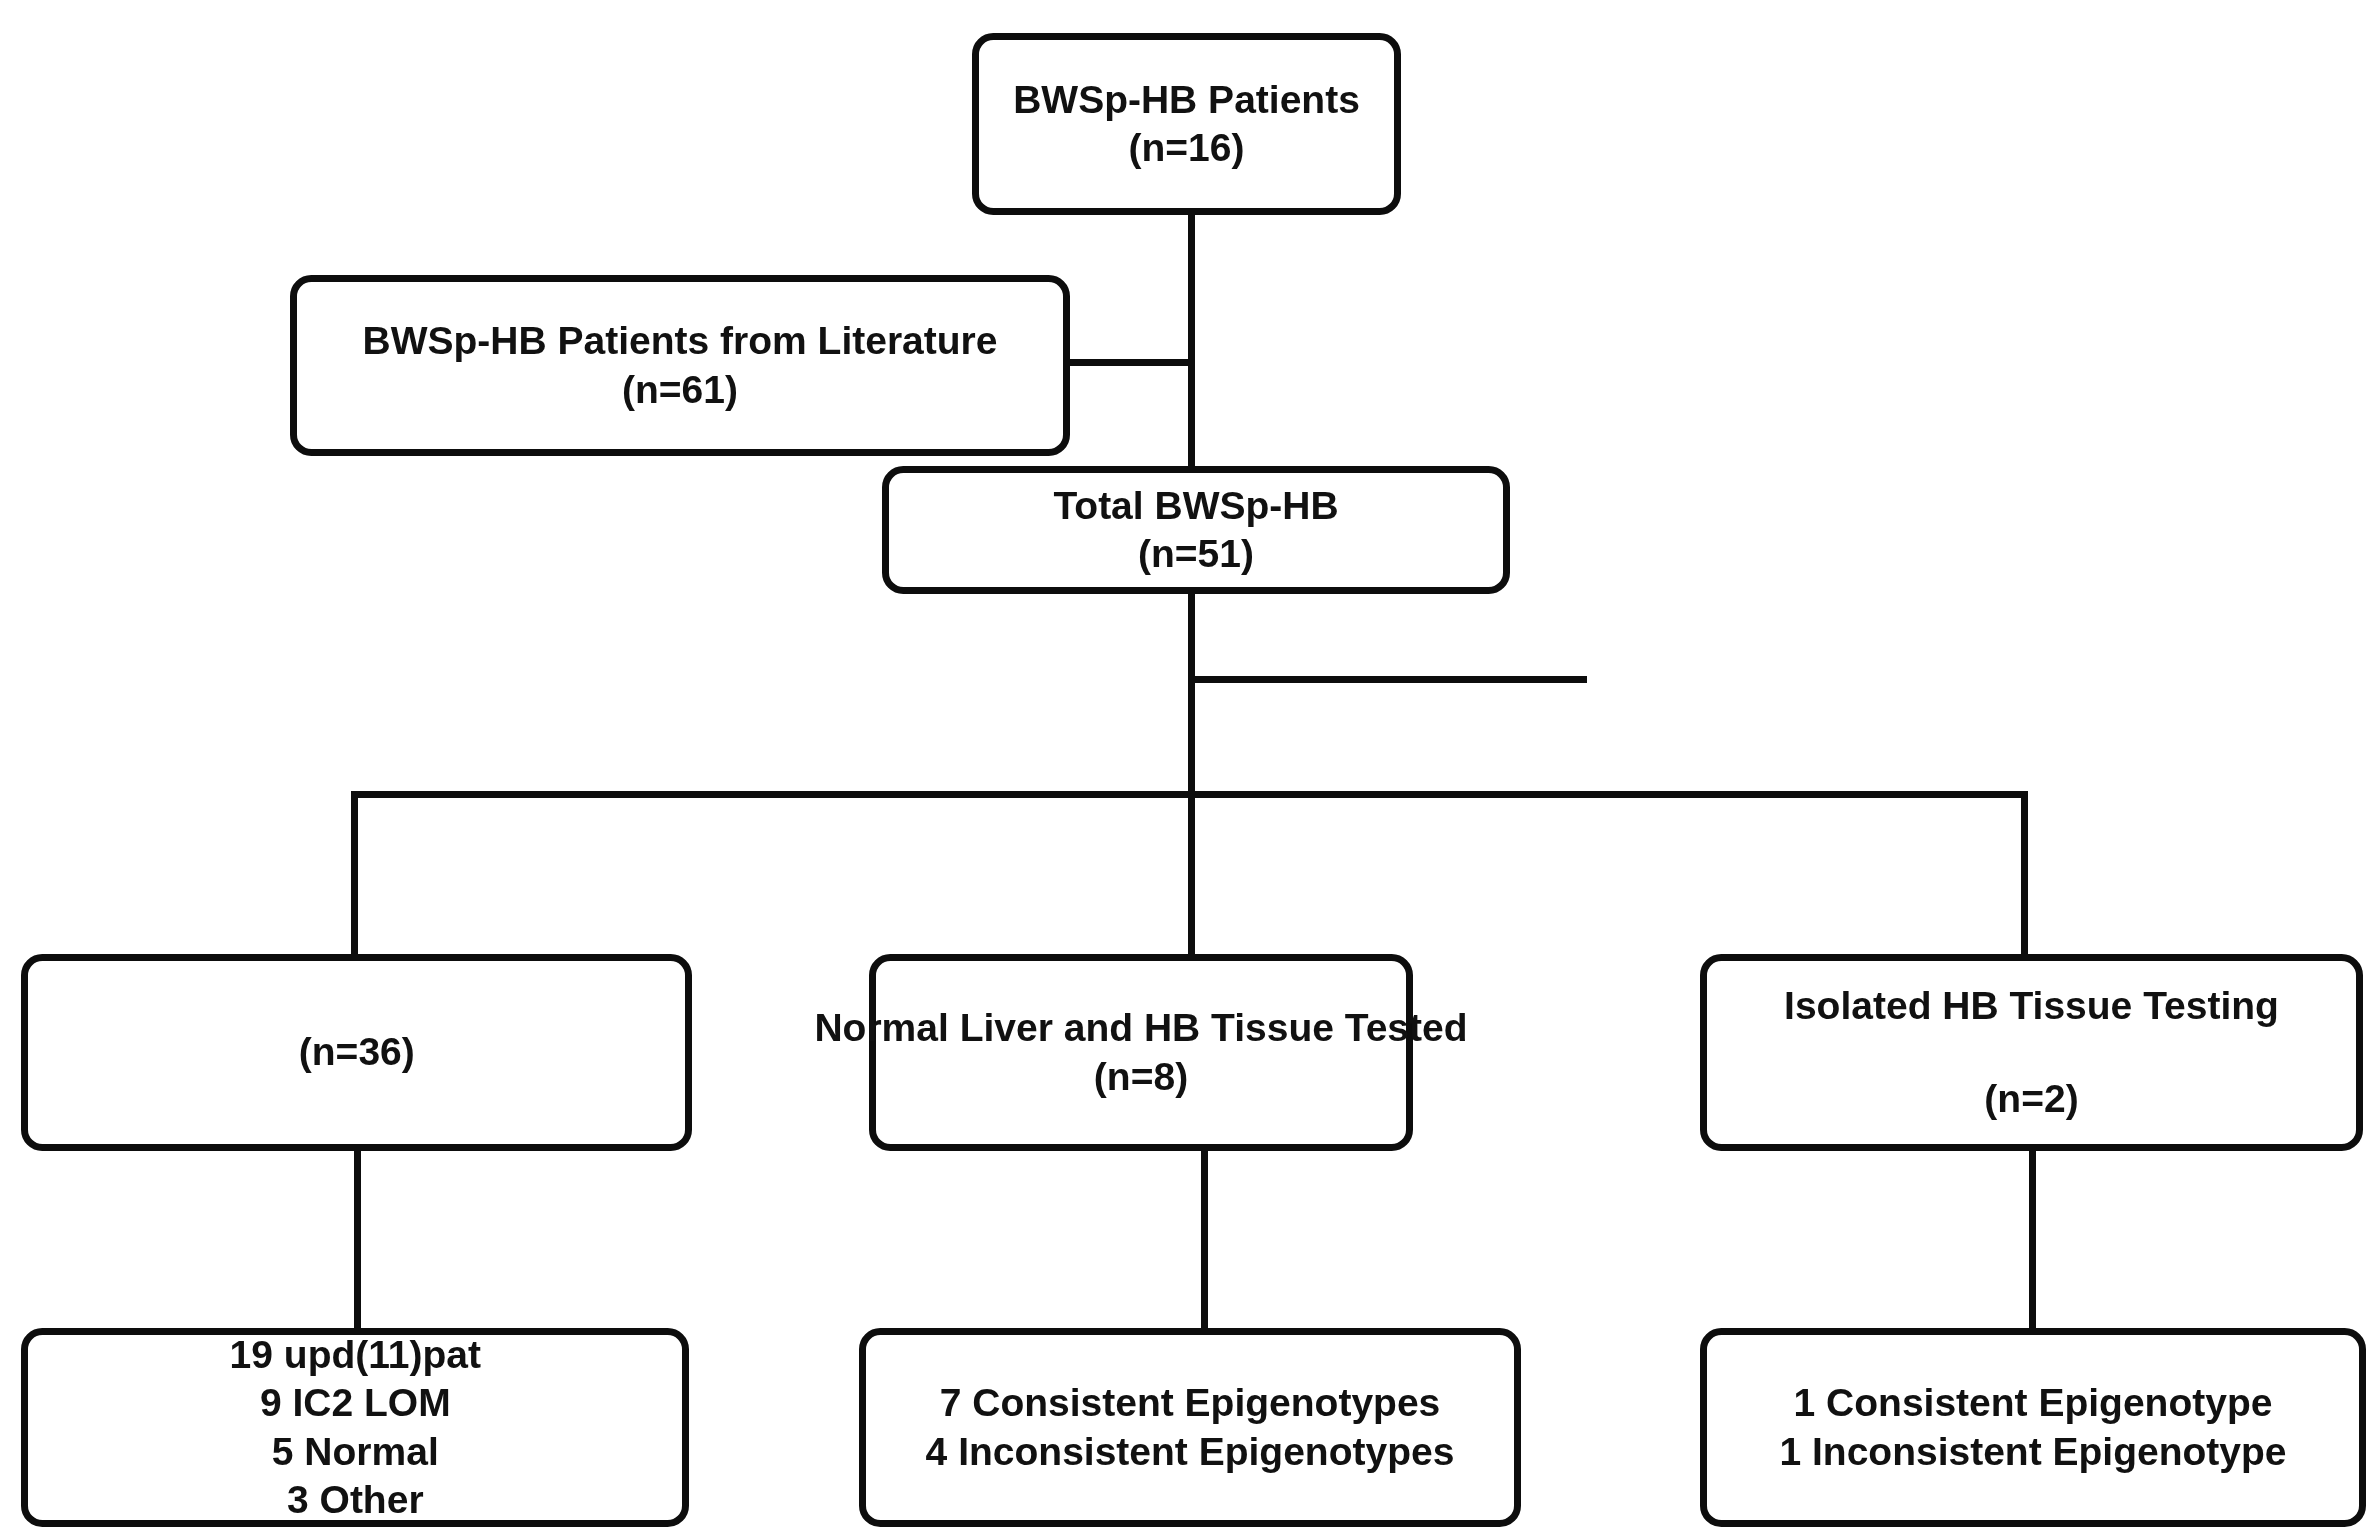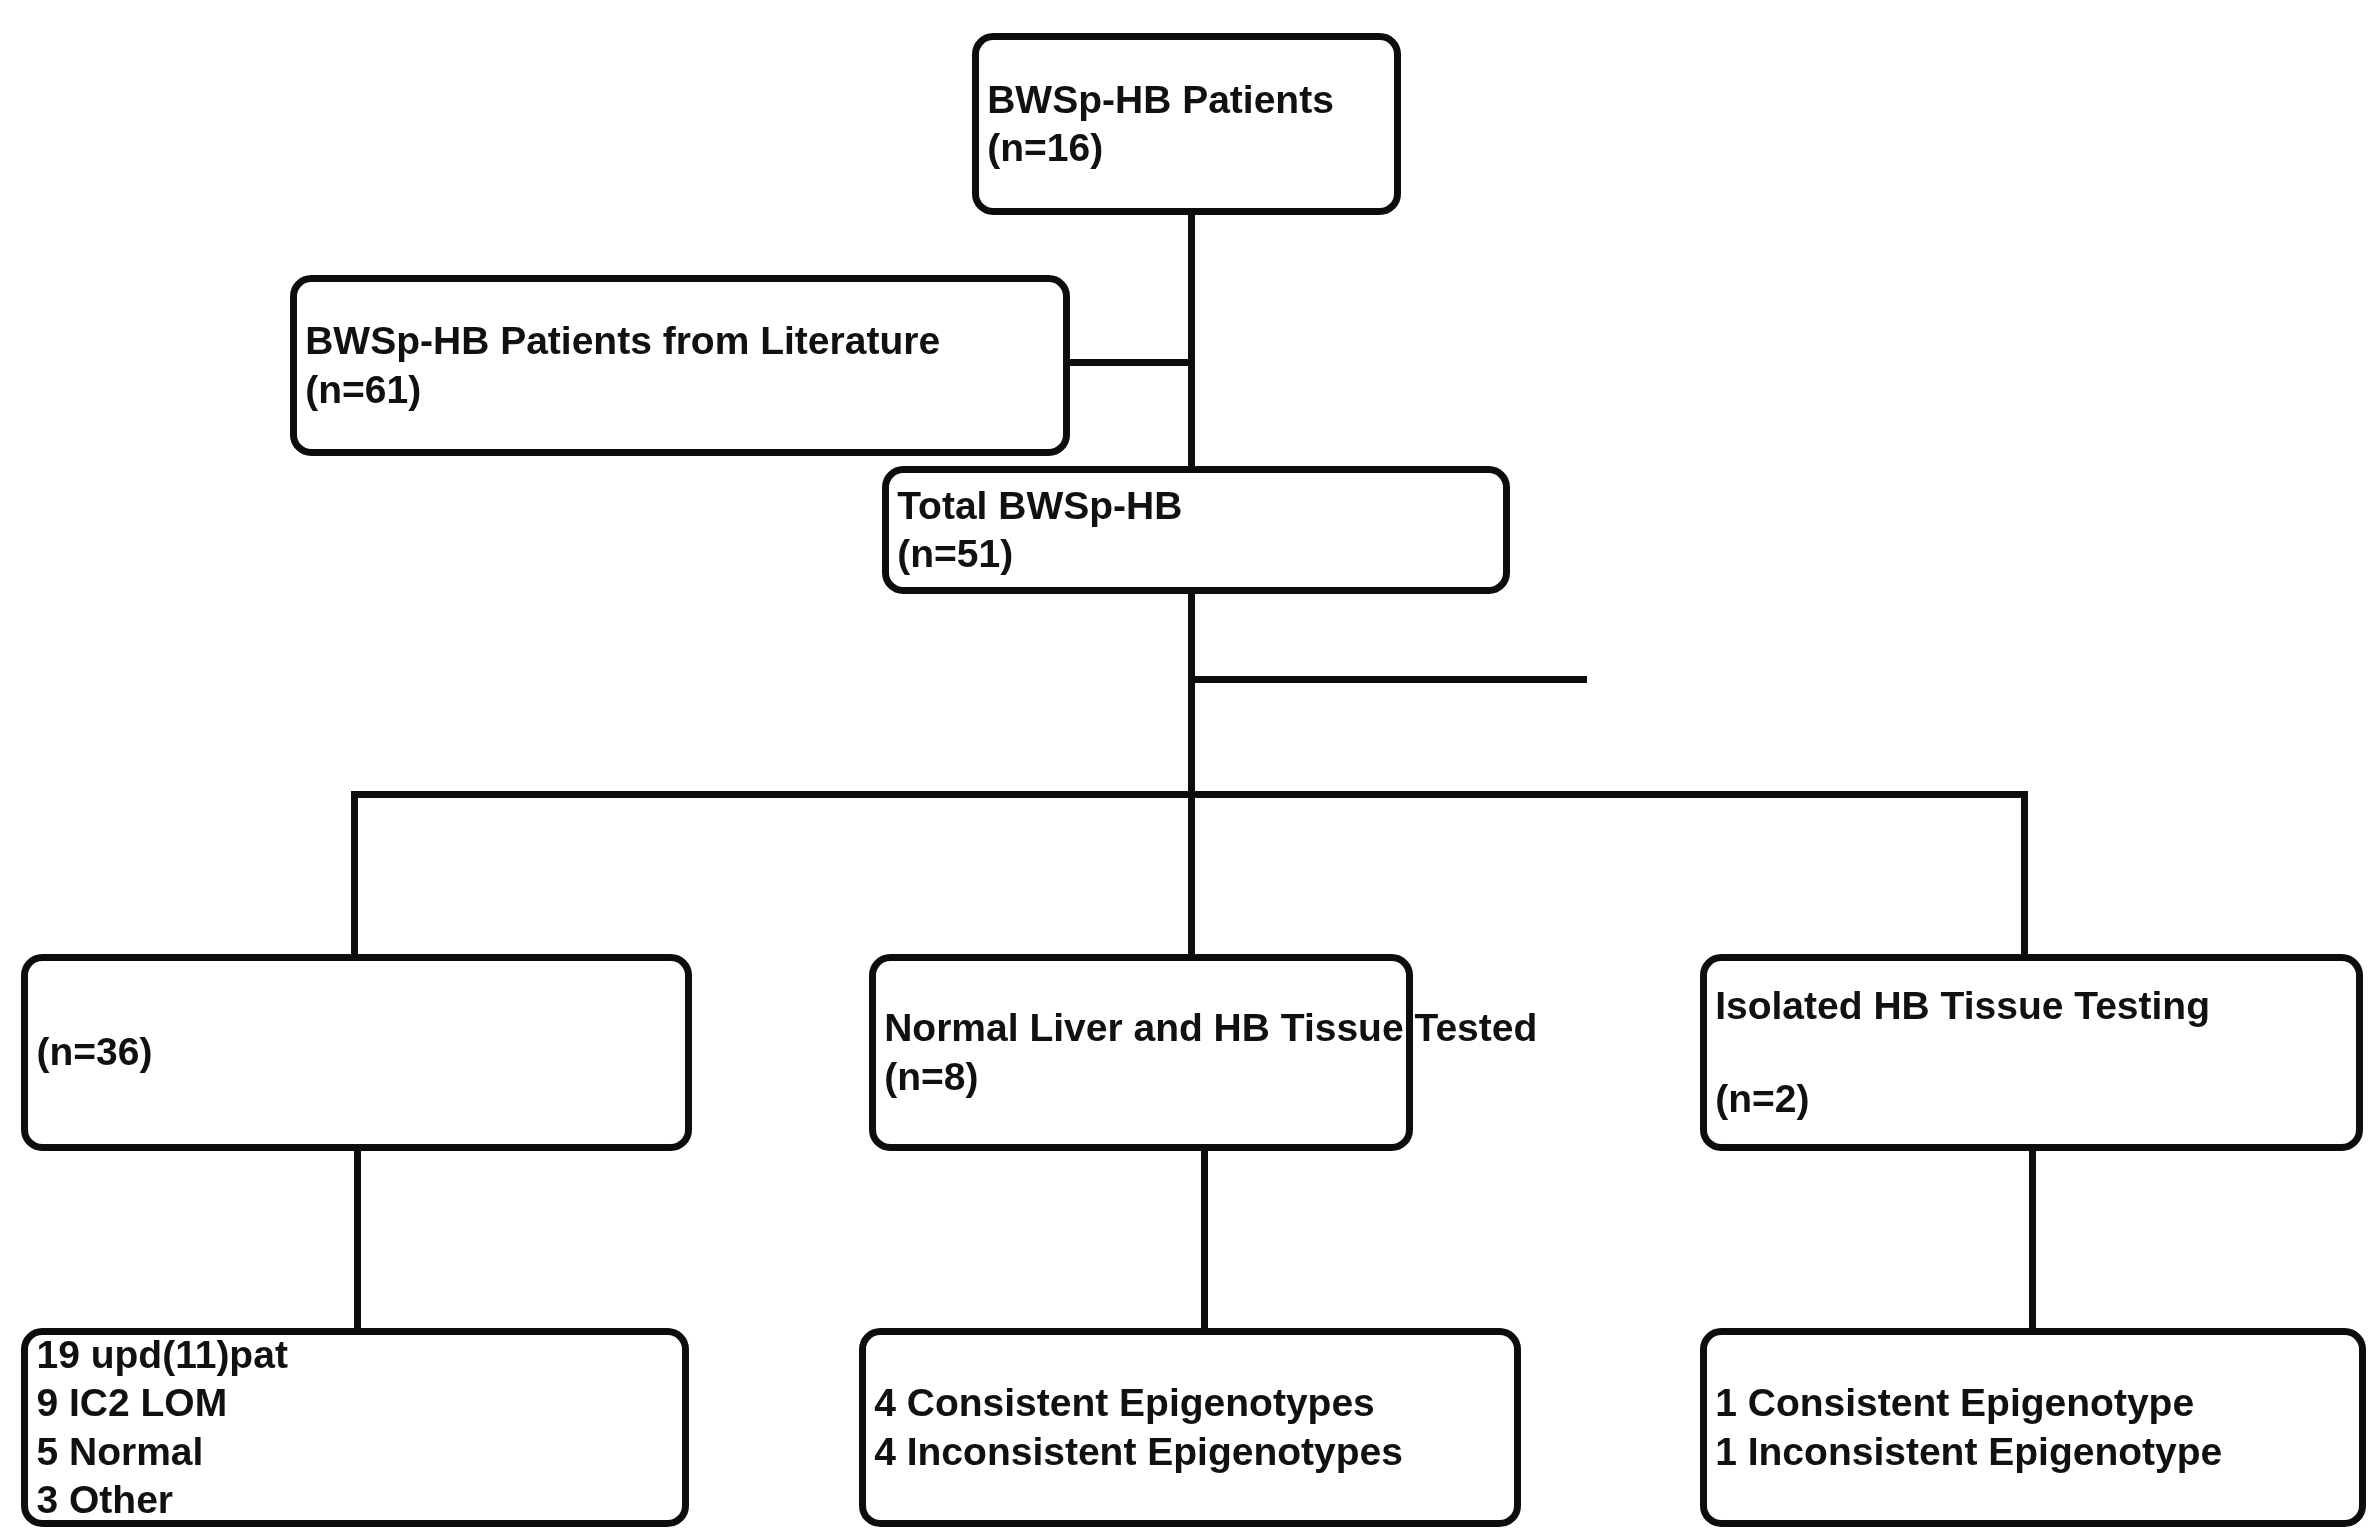--- a/index.html
+++ b/index.html
@@ -17,21 +17,21 @@
   }
   .node {
     position: absolute;
     box-sizing: border-box;
     background: #ffffff;
     border: 7.4px solid #0d0d0d;
     border-radius: 21.3px;
     display: flex;
     flex-direction: column;
     justify-content: center;
-    align-items: flex-start;
+    align-items: center;
     text-align: center;
     color: #111111;
     font-weight: bold;
     font-size: 39px;
     line-height: 1.24;
     z-index: 2;
     padding: 3.3px 8.2px;
   }
   .node span { display: block; white-space: nowrap; }
   .line {
@@ -109,21 +109,21 @@
   </div>
 
   <div class="node" id="n-blood-results">
     <span>19 upd(11)pat</span>
     <span>9 IC2 LOM</span>
     <span>5 Normal</span>
     <span>3 Other</span>
   </div>
 
   <div class="node" id="n-liver-results">
-    <span>4 Consistent Epigenotypes</span>
+    <span>7 Consistent Epigenotypes</span>
     <span>4 Inconsistent Epigenotypes</span>
   </div>
 
   <div class="node" id="n-isolated-results">
     <span>1 Consistent Epigenotype</span>
     <span>1 Inconsistent Epigenotype</span>
   </div>
 
 </div>
 

